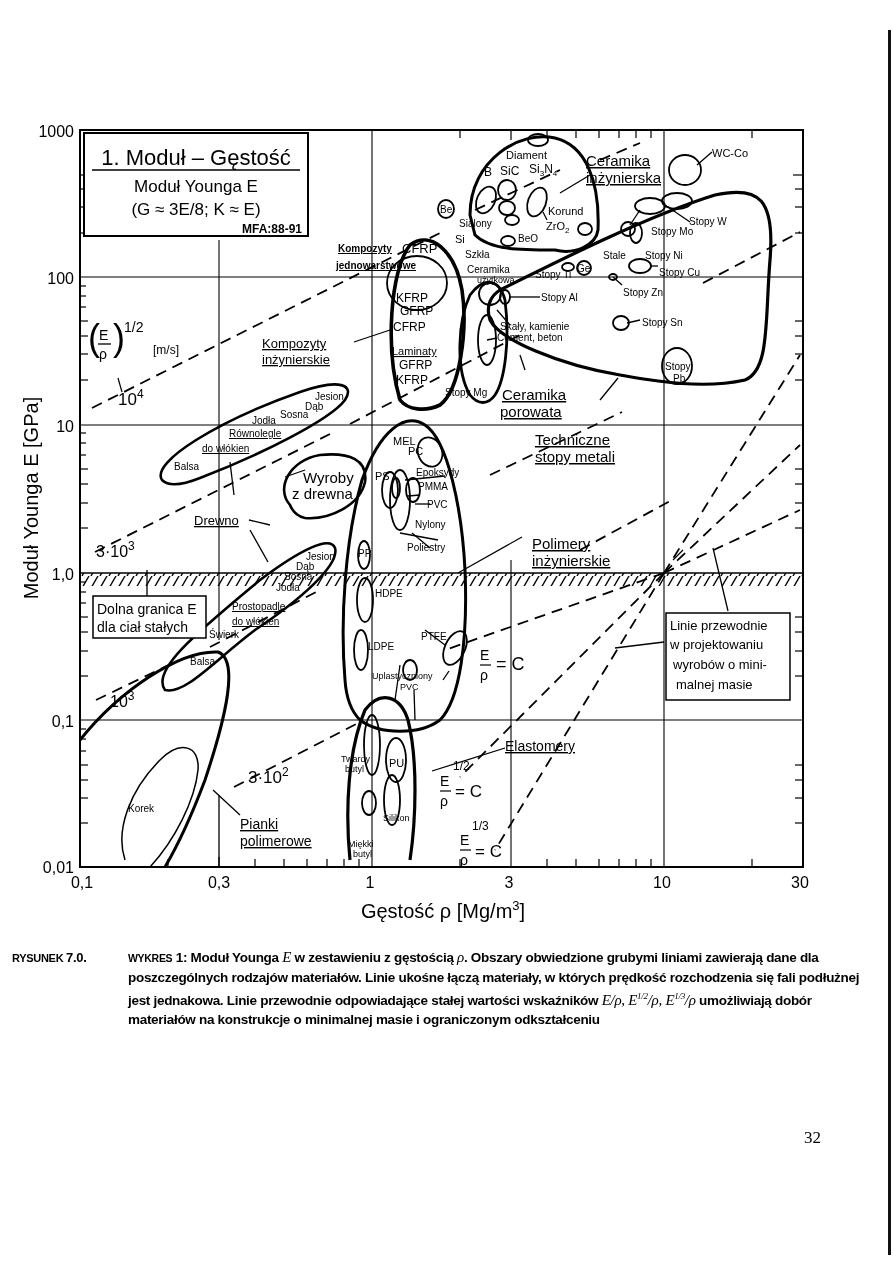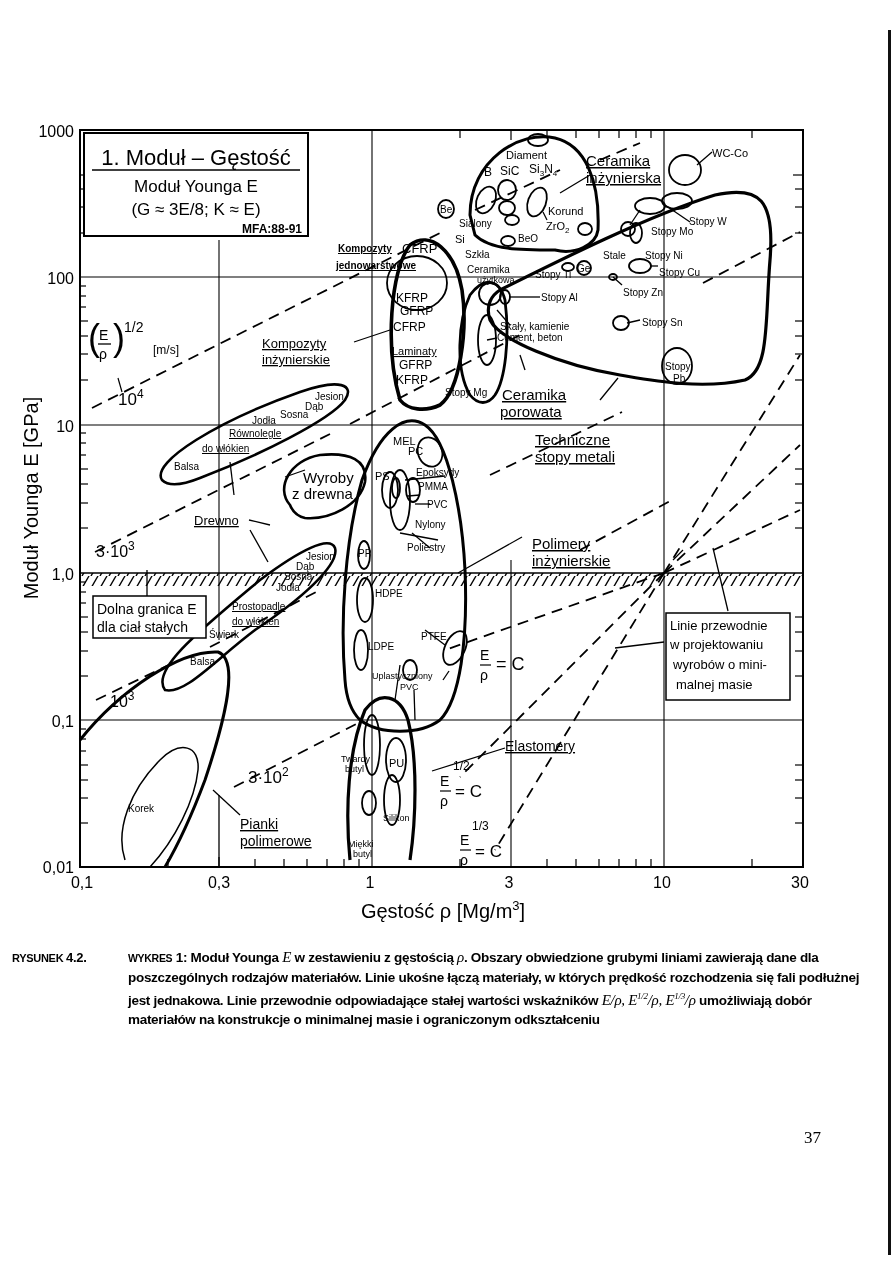--- a/index.html
+++ b/index.html
@@ -430,17 +430,17 @@
     <text x="345" y="772">butyl</text>
     <text x="389" y="767" font-size="11">PU</text>
     <text x="383" y="821">Silikon</text>
     <text x="348" y="847">Miękki</text>
     <text x="353" y="857">butyl</text>
     <text x="128" y="812" font-size="10">Korek</text>
   </g>
 </svg>
 
 <div class="caption">
-  <div class="fig-label"><span>RYSUNEK</span> <b>4.2.</b></div>
+  <div class="fig-label"><span>RYSUNEK</span> <b>7.0.</b></div>
   <div class="body"><span class="sc">WYKRES</span><span> 1: Moduł Younga </span><i>E</i><span> w zestawieniu z gęstością </span><i>ρ</i><span>. Obszary obwiedzione grubymi liniami zawierają dane dla poszczególnych rodzajów materiałów. Linie ukośne łączą materiały, w których prędkość rozchodzenia się fali podłużnej jest jednakowa. Linie przewodnie odpowiadające stałej wartości wskaźników </span><i><span>E/ρ, E</span><sup style="font-size:9px">1/2</sup><span>/ρ, E</span><sup style="font-size:9px">1/3</sup><span>/ρ</span></i><span> umożliwiają dobór materiałów na konstrukcje o minimalnej masie i ograniczonym odkształceniu</span></div>
 </div>
 
-<div class="page-num">37</div>
+<div class="page-num">32</div>
 
 </body></html>

